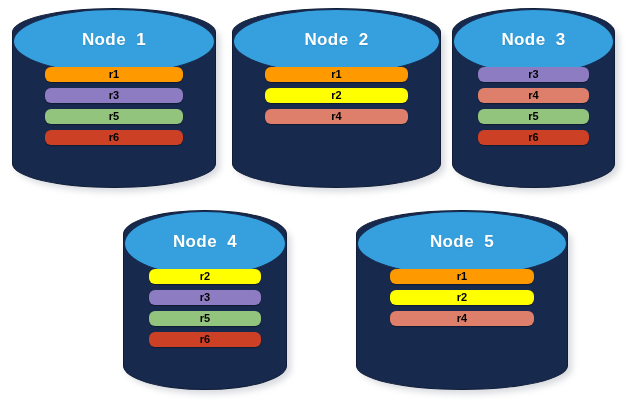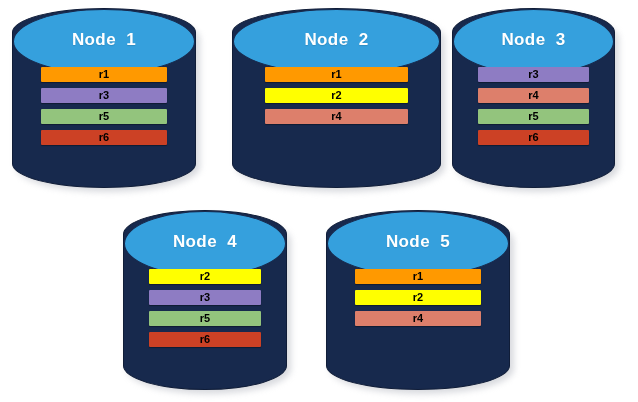--- a/index.html
+++ b/index.html
@@ -95,36 +95,36 @@
     right: 16%;
     top: 33%;
     z-index: 3;
     display: flex;
     flex-direction: column;
     gap: 6px;
   }
 
   .replica-bar {
     height: 15px;
-    border-radius: 1px;
+    border-radius: 6px;
     display: flex;
     align-items: center;
     justify-content: center;
     font-size: 11px;
     font-weight: bold;
     color: #000000;
     box-shadow: 0 1px 1px rgba(0,0,0,.35);
     line-height: 1;
   }
 </style>
 </head>
 <body>
 
 <div id="diagram-canvas">
-    <div class="node-cylinder" style="left: 12px; top: 8px; width: 184px; height: 180px; padding-left: 12px;">
+    <div class="node-cylinder" style="left: 12px; top: 8px; width: 204px; height: 180px; padding-left: 12px;">
       <div class="cyl-shadow"></div>
       <div class="cyl-body" style="background: rgb(23, 41, 77); border-color: rgb(16, 29, 56);"></div>
       <div class="cyl-top" style="background: rgb(53, 160, 221);"></div>
       <div class="cyl-title" style="color: rgb(255, 255, 255);">Node  1</div>
       <div class="replica-stack">
         <div class="replica-bar" style="background: rgb(255, 153, 0); color: rgb(0, 0, 0);">r1</div>
         <div class="replica-bar" style="background: rgb(142, 124, 195); color: rgb(0, 0, 0);">r3</div>
         <div class="replica-bar" style="background: rgb(147, 196, 125); color: rgb(0, 0, 0);">r5</div>
         <div class="replica-bar" style="background: rgb(204, 65, 37); color: rgb(0, 0, 0);">r6</div>
       </div>
@@ -157,21 +157,21 @@
       <div class="cyl-body" style="background: rgb(23, 41, 77); border-color: rgb(16, 29, 56);"></div>
       <div class="cyl-top" style="background: rgb(53, 160, 221);"></div>
       <div class="cyl-title" style="color: rgb(255, 255, 255);">Node  4</div>
       <div class="replica-stack">
         <div class="replica-bar" style="background: rgb(255, 255, 0); color: rgb(0, 0, 0);">r2</div>
         <div class="replica-bar" style="background: rgb(142, 124, 195); color: rgb(0, 0, 0);">r3</div>
         <div class="replica-bar" style="background: rgb(147, 196, 125); color: rgb(0, 0, 0);">r5</div>
         <div class="replica-bar" style="background: rgb(204, 65, 37); color: rgb(0, 0, 0);">r6</div>
       </div>
     </div>
-    <div class="node-cylinder" style="left: 326px; top: 210px; width: 184px; height: 180px;">
+    <div class="node-cylinder" style="left: 356px; top: 210px; width: 212px; height: 180px;">
       <div class="cyl-shadow"></div>
       <div class="cyl-body" style="background: rgb(23, 41, 77); border-color: rgb(16, 29, 56);"></div>
       <div class="cyl-top" style="background: rgb(53, 160, 221);"></div>
       <div class="cyl-title" style="color: rgb(255, 255, 255);">Node  5</div>
       <div class="replica-stack">
         <div class="replica-bar" style="background: rgb(255, 153, 0); color: rgb(0, 0, 0);">r1</div>
         <div class="replica-bar" style="background: rgb(255, 255, 0); color: rgb(0, 0, 0);">r2</div>
         <div class="replica-bar" style="background: rgb(221, 127, 107); color: rgb(0, 0, 0);">r4</div>
       </div>
     </div>

